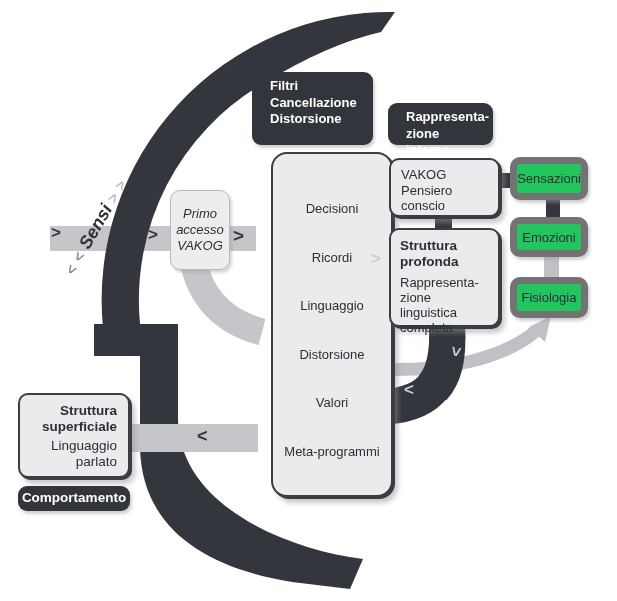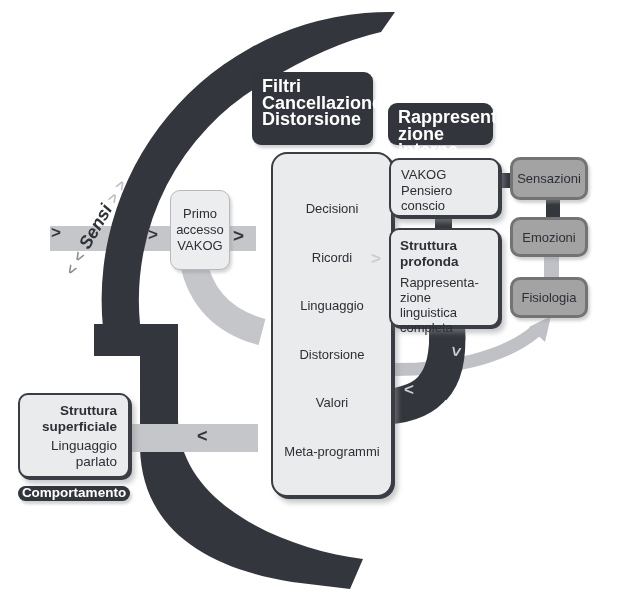--- a/index.html
+++ b/index.html
@@ -16,28 +16,28 @@
   .central{border-radius:16px;display:flex;flex-direction:column;justify-content:space-between;
     padding:47px 6px 36px;text-align:center;font-size:13px;margin-left:18px;}
   .central .item{line-height:15px;}
   .soft{
     background:#ecedef;border:1px solid #b7b9bd;border-radius:10px;
     box-shadow:2px 3px 3px rgba(150,153,158,.4);
     display:flex;flex-direction:column;justify-content:center;text-align:center;
     font-size:13px;line-height:16px;
   }
   .state{
-    background:#a3a3a3;border:3px solid #737373;border-radius:10px;
+    background:#22c55e;border:7px solid #737373;border-radius:10px;
     box-shadow:2px 3px 3px rgba(150,153,158,.45);
     display:flex;align-items:center;justify-content:center;font-size:13px;
   }
   .darklab{
     background:#32353b;color:#fff;border-radius:9px;
     box-shadow:2px 3px 3px rgba(140,143,148,.4);
-    font-size:18px;font-weight:bold;line-height:16.5px;padding:6px 10px;
+    font-size:13px;font-weight:bold;line-height:16.5px;padding:6px 18px;
   }
   .leftpane{ text-align:right;padding:8px 11px;font-size:13.5px;line-height:16px;}
   .leftpane .t{font-weight:bold;}
   .leftpane .b{margin-top:3px;}
   .sp-title{font-weight:bold;font-size:13.5px;line-height:16px;}
   .sp-body{font-size:13px;line-height:15px;margin-top:5px;}
   .vak{padding:7px 10px;font-size:13px;line-height:15.5px;}
   .chev{position:absolute;font-weight:900;font-size:17px;line-height:1;}
   .chev.dark{color:#33363c;}
   .chev.lite{color:#c9ccd1;}
@@ -90,21 +90,21 @@
     <div>Filtri</div>
     <div>Cancellazione</div>
     <div>Distorsione</div>
   </div>
 
   <div class="box darklab" style="left:388px;top:103px;width:105px;height:42px;">
     <div>Rappresenta-</div>
     <div>zione interna</div>
   </div>
 
-  <div class="box soft" style="left:170px;top:190px;width:60px;height:80px;">
+  <div class="box soft" style="left:170px;top:190px;width:60px;height:80px;font-style:italic;">
     <div>Primo</div>
     <div>accesso</div>
     <div>VAKOG</div>
   </div>
 
   <div class="box outlined central" style="left:253px;top:152px;width:122px;height:345px;">
     <div class="item">Decisioni</div>
     <div class="item">Ricordi</div>
     <div class="item">Linguaggio</div>
     <div class="item">Distorsione</div>
@@ -138,21 +138,21 @@
     <span>Fisiologia</span>
   </div>
 
   <div class="box outlined leftpane" style="left:18px;top:393px;width:112px;height:85px;border-radius:10px;">
     <div class="t">Struttura</div>
     <div class="t">superficiale</div>
     <div class="b">Linguaggio</div>
     <div>parlato</div>
   </div>
 
-  <div class="box darklab cmp" style="left:18px;top:486px;width:112px;height:15px;font-size:13.5px;">
+  <div class="box darklab cmp" style="left:18px;top:486px;width:112px;height:25px;font-size:13.5px;">
     <span>Comportamento</span>
   </div>
 
   <span class="chev dark" style="left:51px;top:224px;">&gt;</span>
   <span class="chev dark" style="left:148px;top:226px;">&gt;</span>
   <span class="chev dark" style="left:233px;top:226px;font-size:19px;">&gt;</span>
   <span class="chev lite" style="left:371px;top:250px;">&gt;</span>
   <span class="chev lite" style="left:451px;top:343px;transform:rotate(100deg);">&gt;</span>
   <span class="chev lite" style="left:404px;top:381px;">&lt;</span>
   <span class="chev dark" style="left:197px;top:427px;font-size:18px;">&lt;</span>

